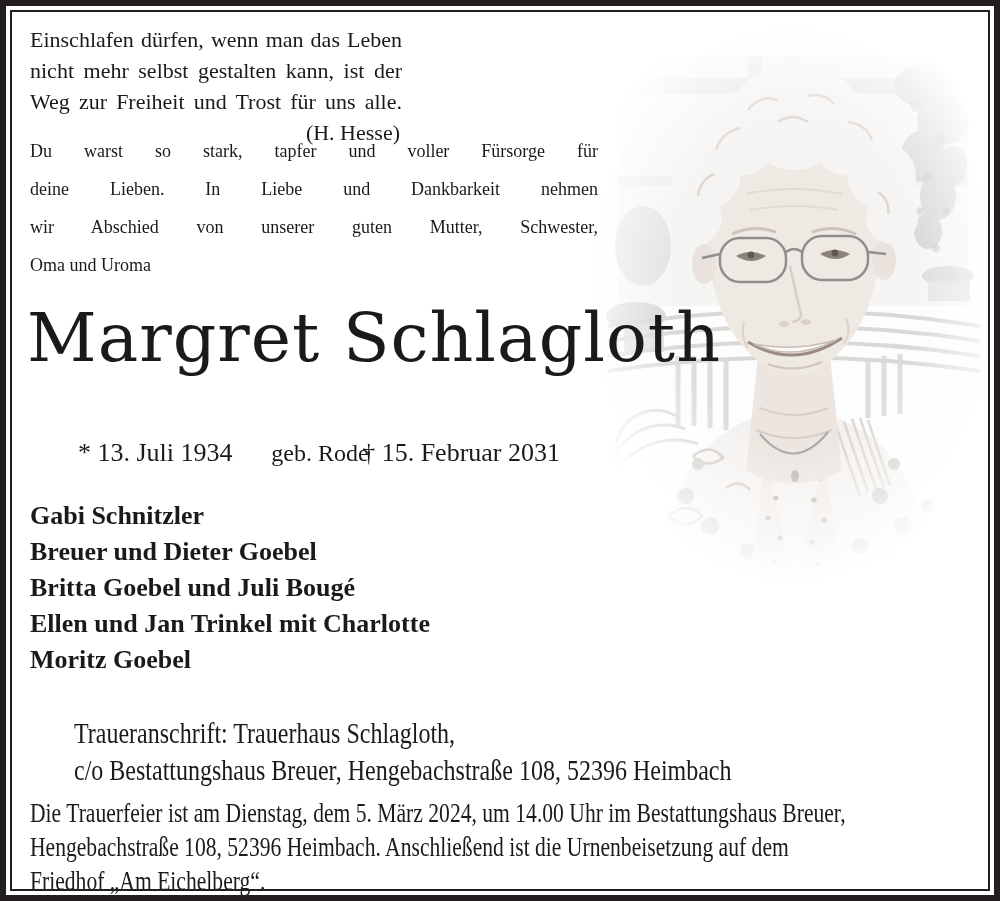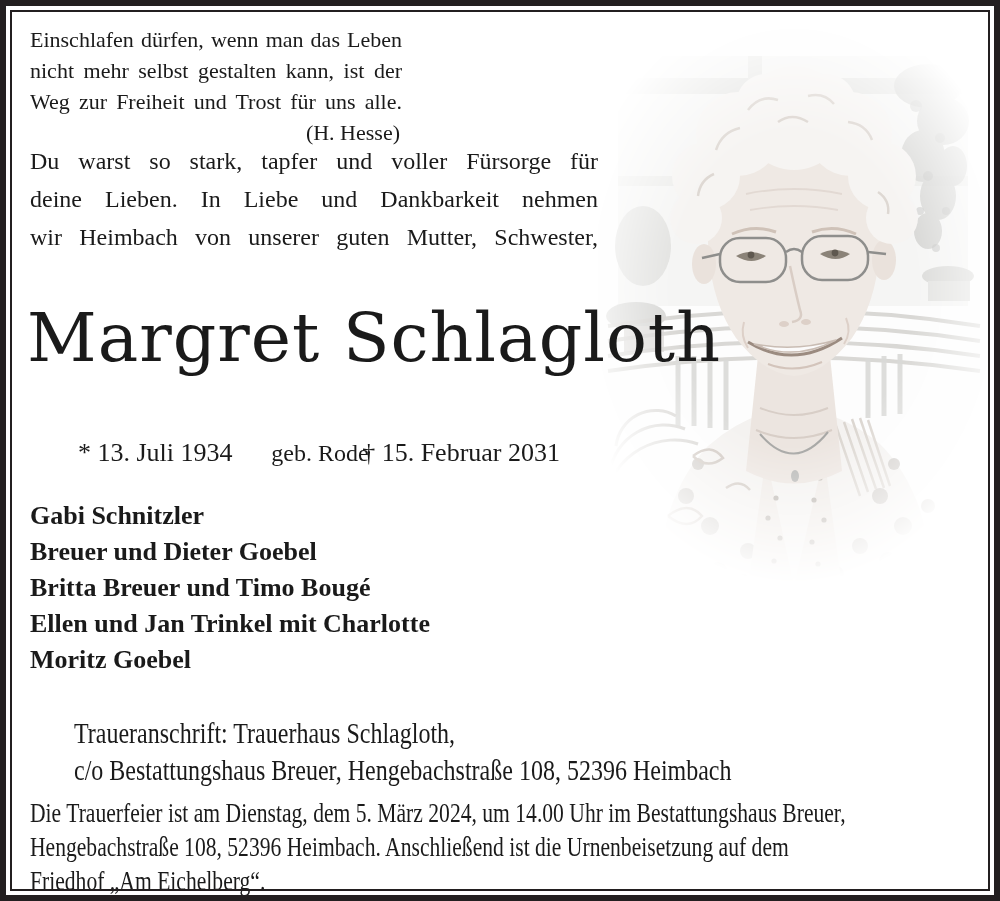--- a/index.html
+++ b/index.html
@@ -7,21 +7,21 @@
        font-family:"Liberation Serif", serif;color:#1a1a1a;}
   .outer-border{position:absolute;inset:0;border:6px solid #231f20;pointer-events:none;z-index:5;}
   .inner-border{position:absolute;inset:10px;border:2px solid #231f20;pointer-events:none;z-index:5;}
 
   .abs{position:absolute;}
 
   .quote{left:30px;top:24px;width:372px;font-size:22px;line-height:31px;z-index:2;}
   .quote .jline{text-align:justify;text-align-last:justify;}
   .quote .attribution{text-align:right;padding-right:2px;}
 
-  .intro{left:30px;top:142px;width:568px;font-size:24px;line-height:38px;z-index:2;}
+  .intro{left:30px;top:132px;width:568px;font-size:18px;line-height:38px;z-index:2;}
   .intro .jline{text-align:justify;text-align-last:justify;}
   .intro .lastline{text-align:left;}
 
   .deceased-name{left:27px;top:296px;width:640px;font-size:68px;line-height:84px;
       font-family:"DejaVu Serif", serif;letter-spacing:1px;white-space:nowrap;z-index:3;}
 
   .maiden{left:30px;top:396px;width:580px;text-align:center;font-size:24px;z-index:2;margin-top:44px;}
 
   .dates{left:78px;top:438px;width:482px;display:flex;justify-content:space-between;
       font-size:26px;z-index:2;}
@@ -218,36 +218,37 @@
 <div class="abs quote">
   <div class="jline">Einschlafen dürfen, wenn man das Leben</div>
   <div class="jline">nicht mehr selbst gestalten kann, ist der</div>
   <div class="jline">Weg zur Freiheit und Trost für uns alle.</div>
   <div class="attribution">(H. Hesse)</div>
 </div>
 
 <div class="abs intro">
   <div class="jline">Du warst so stark, tapfer und voller Fürsorge für</div>
   <div class="jline">deine Lieben. In Liebe und Dankbarkeit nehmen</div>
-  <div class="jline">wir Heimbach von unserer guten Mutter, Schwester,</div>
+  <div class="jline">wir Abschied von unserer guten Mutter, Schwester,</div>
+  <div class="lastline">Oma und Uroma</div>
 </div>
 
 <div class="abs deceased-name">Margret Schlagloth</div>
 
 <div class="abs maiden">geb. Rode</div>
 
 <div class="abs dates">
   <span>* 13. Juli 1934</span>
   <span>† 15. Februar 2031</span>
 </div>
 
 <div class="abs mourners">
   <div>Gabi Schnitzler</div>
   <div>Breuer und Dieter Goebel</div>
-  <div>Britta Breuer und Timo Bougé</div>
+  <div>Britta Goebel und Juli Bougé</div>
   <div>Ellen und Jan Trinkel mit Charlotte</div>
   <div>Moritz Goebel</div>
 </div>
 
 <div class="abs address">
   <div class="condensed">Traueranschrift: Trauerhaus Schlagloth,</div>
   <div class="condensed">c/o Bestattungshaus Breuer, Hengebachstraße 108, 52396 Heimbach</div>
 </div>
 
 <div class="abs funeral">

